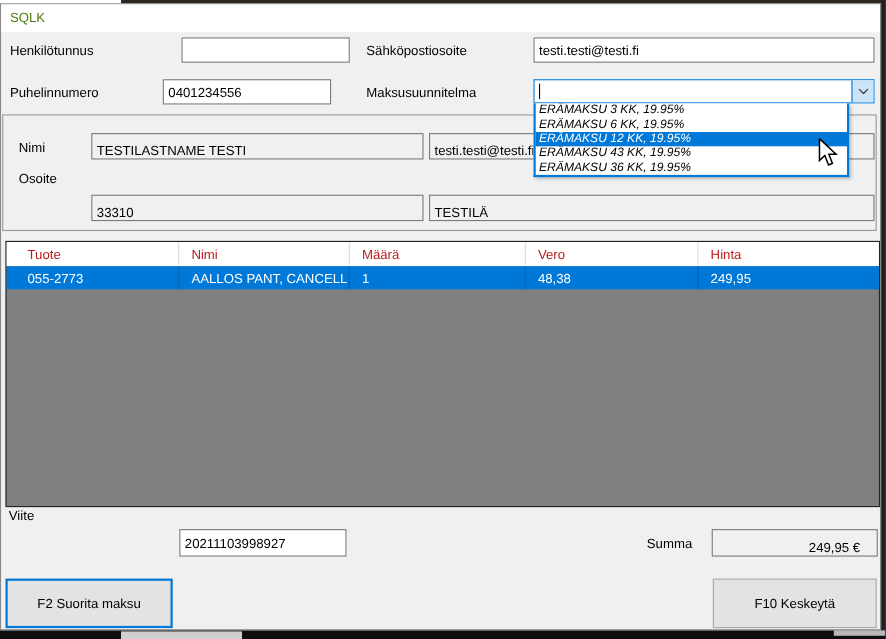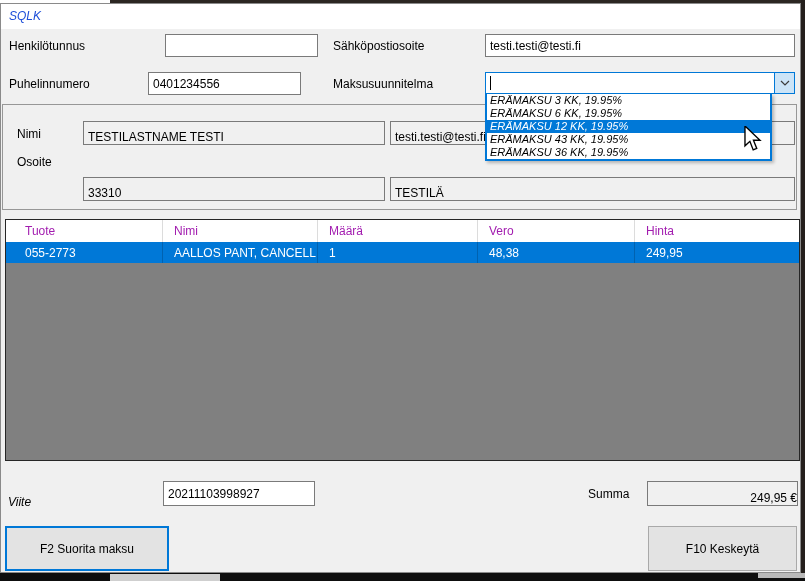--- a/index.html
+++ b/index.html
@@ -8,42 +8,42 @@
 
   .top-strip{position:absolute;left:110px;top:0;width:695px;height:4px;background:#2b2622;}
   .top-left-white{position:absolute;left:0;top:0;width:110px;height:4px;background:#ffffff;}
   .right-strip{position:absolute;left:801px;top:0;width:4px;height:574px;background:#241f1c;}
   .bottom-strip{position:absolute;left:0;top:573px;width:805px;height:8px;background:#0e0e0e;}
   .notch-left{position:absolute;left:110px;top:574px;width:110px;height:7px;background:#cfcfcf;}
   .notch-right{position:absolute;left:758px;top:573px;width:47px;height:5px;background:#b8b8b8;}
 
   .window{position:absolute;left:0;top:3px;width:801px;height:570px;background:#f0f0f0;border:1px solid #8a8a8a;}
   .titlebar{position:absolute;left:1px;top:4px;width:799px;height:25px;background:#ffffff;}
-  .title-text{position:absolute;left:8px;top:5px;font-size:12px;color:#1d4ed8;font-style:italic;}
+  .title-text{position:absolute;left:8px;top:5px;font-size:12px;color:#4d7c0f;}
 
   .lbl{position:absolute;font-size:12px;color:#000;white-space:nowrap;}
   .input{position:absolute;background:#ffffff;border:1px solid #7a7a7a;font-size:12px;color:#000;
          display:flex;align-items:center;padding:0 4px;white-space:nowrap;overflow:hidden;}
   .ro-field{position:absolute;background:#f0f0f0;border:1px solid #7a7a7a;font-size:12px;color:#000;
          display:flex;align-items:flex-end;padding:0 4px;white-space:nowrap;overflow:hidden;}
 
   .panel{position:absolute;left:2px;top:104px;width:795px;height:106px;border:1px solid #979797;background:#f0f0f0;}
 
   .combo{position:absolute;left:485px;top:72px;width:310px;height:22px;background:#fff;border:1px solid #0078d7;z-index:20;}
   .combo-caret{position:absolute;left:4px;top:3px;width:1px;height:14px;background:#000;}
   .combo-btn{position:absolute;right:0;top:0;width:20px;height:20px;background:#cce4f7;border-left:1px solid #0078d7;
              display:flex;align-items:center;justify-content:center;}
   .dropdown{position:absolute;left:485px;top:94px;width:287px;background:#fff;border:2px solid #0078d7;border-top:none;
             z-index:30;box-shadow:2px 2px 3px rgba(0,0,0,0.25);font-style:italic;}
   .dd-item{height:13px;line-height:13px;font-size:11px;color:#000;padding-left:3px;white-space:nowrap;overflow:hidden;}
   .dd-item.sel{background:#0078d7;color:#fff;}
 
   .grid{position:absolute;left:5px;top:219px;width:795px;height:242px;background:#808080;border:1px solid #262626;}
   .grid-header{display:flex;height:22px;background:#ffffff;}
-  .gh-cell{font-size:12px;color:#a21caf;display:flex;align-items:center;border-right:1px solid #dcdcdc;padding-left:11px;}
+  .gh-cell{font-size:12px;color:#b91c1c;display:flex;align-items:center;border-right:1px solid #dcdcdc;padding-left:11px;}
   .grid-row{display:flex;height:21px;background:#0078d7;}
   .gr-cell{font-size:12px;color:#fff;display:flex;align-items:center;border-right:1px solid rgba(0,0,0,0.18);padding-left:11px;}
   .c1{width:157px;padding-left:19px;}
   .c2{width:155px;}
   .c3{width:160px;}
   .c4{width:157px;}
   .c5{width:164px;border-right:none !important;}
 
   .btn{position:absolute;background:#e3e3e3;display:flex;align-items:center;justify-content:center;
        font-size:12px;color:#000;}
@@ -129,31 +129,31 @@
     </div>
     <div class="grid-row">
       <div class="gr-cell c1">055-2773</div>
       <div class="gr-cell c2">AALLOS PANT, CANCELL</div>
       <div class="gr-cell c3">1</div>
       <div class="gr-cell c4">48,38</div>
       <div class="gr-cell c5">249,95</div>
     </div>
   </div>
 
-  <span class="lbl" style="left:8px;top:495px;font-style:italic;">Viite</span>
+  <span class="lbl" style="left:8px;top:462px;">Viite</span>
   <div class="input" style="left:163px;top:481px;width:152px;height:25px;">
     <span>20211103998927</span>
   </div>
 
   <span class="lbl" style="left:588px;top:487px;">Summa</span>
-  <div class="ro-field" style="left:647px;top:481px;width:151px;height:25px;justify-content:flex-end;padding-right:0;">
+  <div class="ro-field" style="left:647px;top:481px;width:151px;height:25px;justify-content:flex-end;padding-right:15px;">
     <span>249,95 €</span>
   </div>
 
-  <div class="btn btn-default" style="left:5px;top:526px;width:164px;height:45px;">
+  <div class="btn btn-default" style="left:5px;top:526px;width:152px;height:45px;">
     <span>F2 Suorita maksu</span>
   </div>
   <div class="btn btn-normal" style="left:648px;top:526px;width:149px;height:45px;">
     <span>F10 Keskeytä</span>
   </div>
 
   <svg class="cursor" width="19" height="26" viewBox="0 0 13 19">
     <polygon points="1,0 1,14.5 4.6,11.2 7,17.5 9.6,16.4 7.2,10.4 12,10.4" fill="#ffffff" stroke="#000000" stroke-width="1"></polygon>
   </svg>
 

